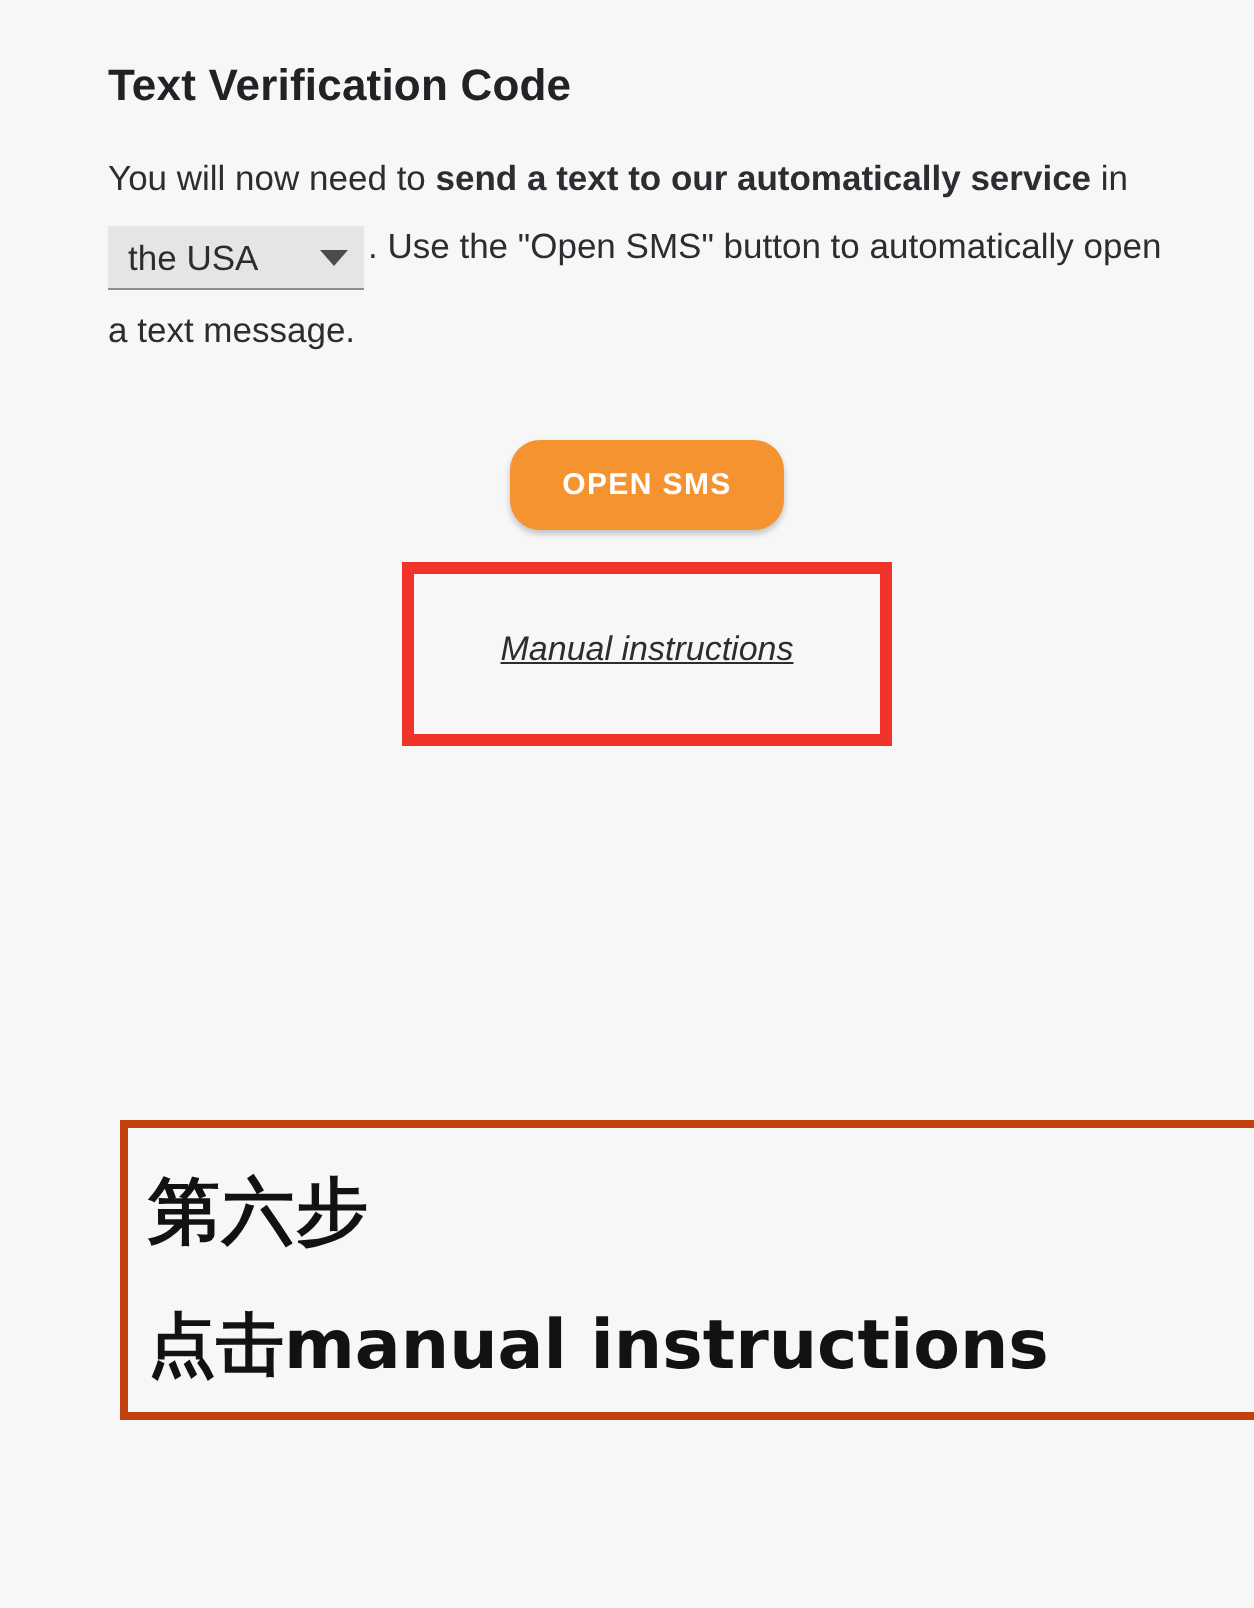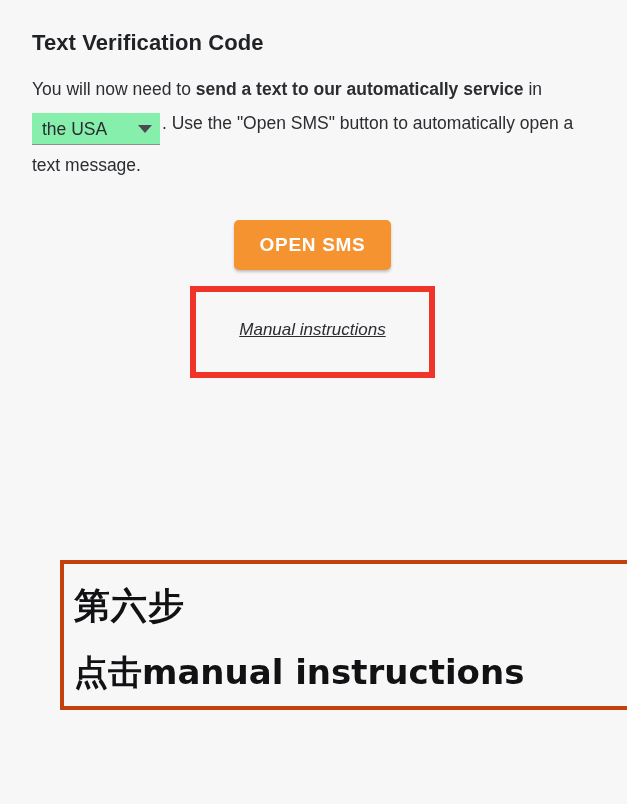--- a/index.html
+++ b/index.html
@@ -14,21 +14,21 @@
     color: #222428;
     overflow: hidden;
     position: relative;
   }
   .page {
     position: relative;
     width: 627px;
     height: 804px;
   }
   .content {
-    padding: 30px 34px 0 32px;
+    padding: 30px 34px 0 54px;
   }
   .title {
     font-size: 22px;
     font-weight: bold;
     color: #212226;
     letter-spacing: 0.1px;
     margin: 0 0 16px 0;
     line-height: 1.2;
   }
   .para {
@@ -44,21 +44,21 @@
     display: inline-block;
     position: relative;
     vertical-align: -6px;
     margin: 2px 2px 2px 0;
   }
   .select-box {
     display: inline-flex;
     align-items: center;
     justify-content: space-between;
     min-width: 128px;
-    background: #86efac;
+    background: #e5e5e5;
     border-bottom: 1px solid #8d8d92;
     padding: 5px 8px 4px 10px;
     font-size: 17.5px;
     color: #2b2d31;
     line-height: 22px;
     box-sizing: border-box;
   }
   .select-value {
     white-space: nowrap;
   }
@@ -71,26 +71,26 @@
     border-top: 8px solid #4a4b50;
   }
   .btn-row {
     margin-top: 38px;
     text-align: center;
   }
   .open-sms-btn {
     display: inline-block;
     background: #f59331;
     color: #ffffff;
-    font-size: 19px;
+    font-size: 15px;
     font-weight: bold;
     letter-spacing: 0.7px;
     padding: 14px 26px 14px 26px;
     border: none;
-    border-radius: 5px;
+    border-radius: 15px;
     box-shadow: 0 2px 3px rgba(0,0,0,0.22);
     cursor: pointer;
     font-family: "Liberation Sans", sans-serif;
   }
   .manual-wrap {
     position: relative;
     margin: 16px auto 0 auto;
     width: 245px;
     height: 92px;
     font-style: italic;

